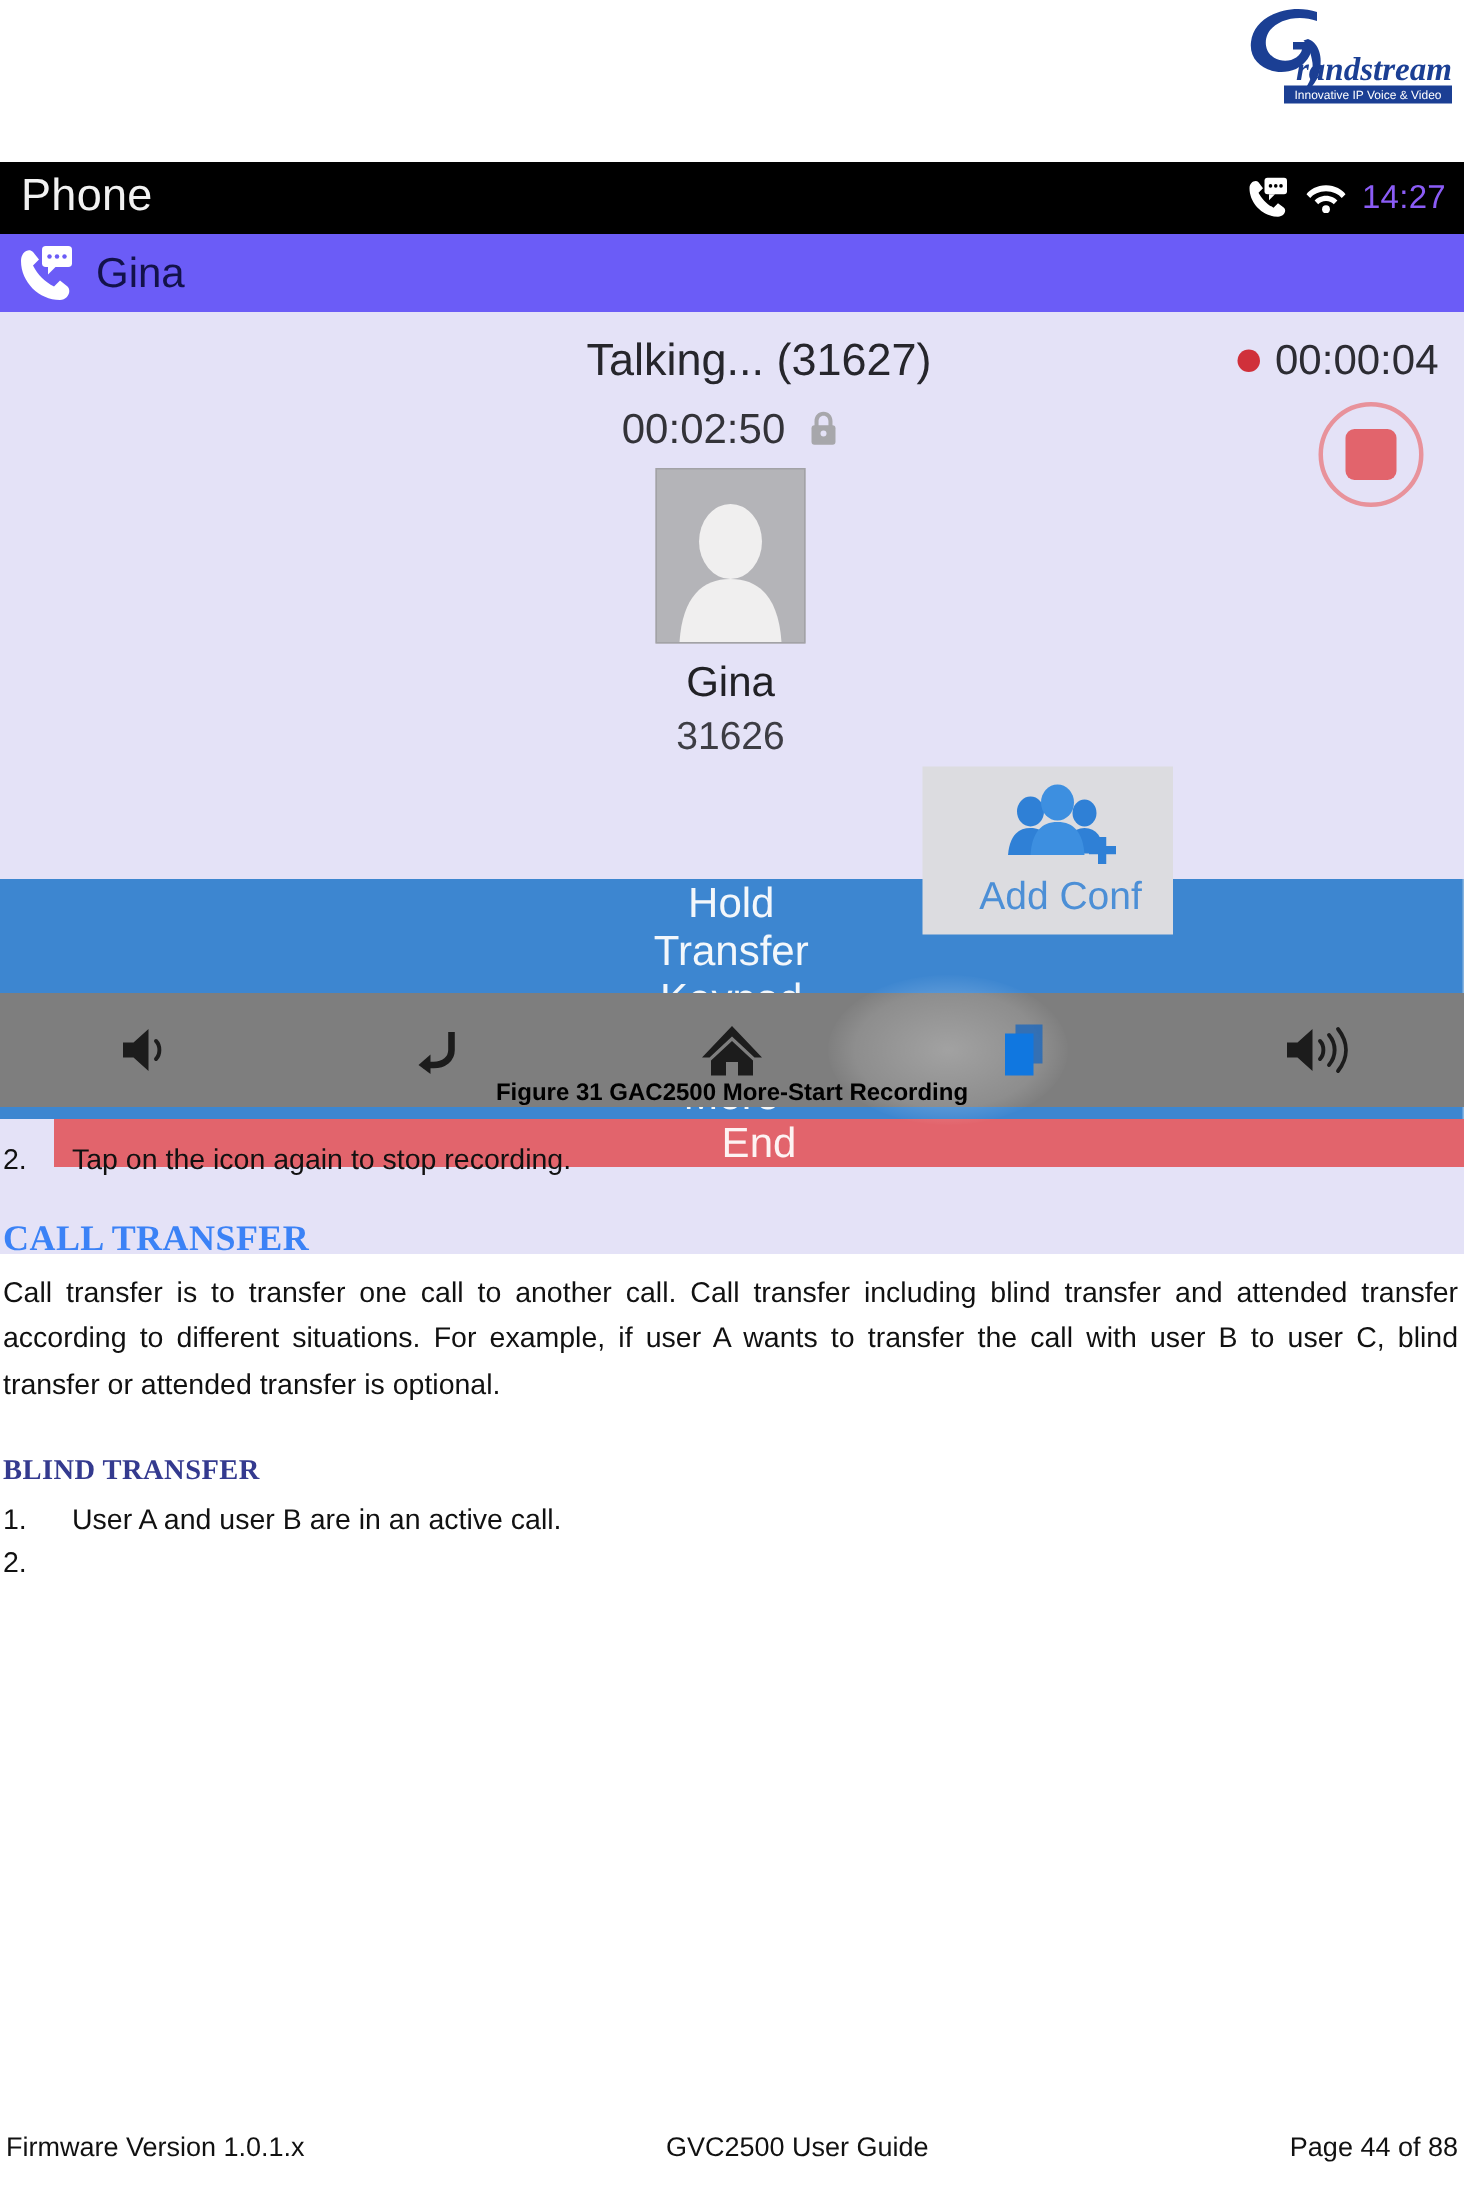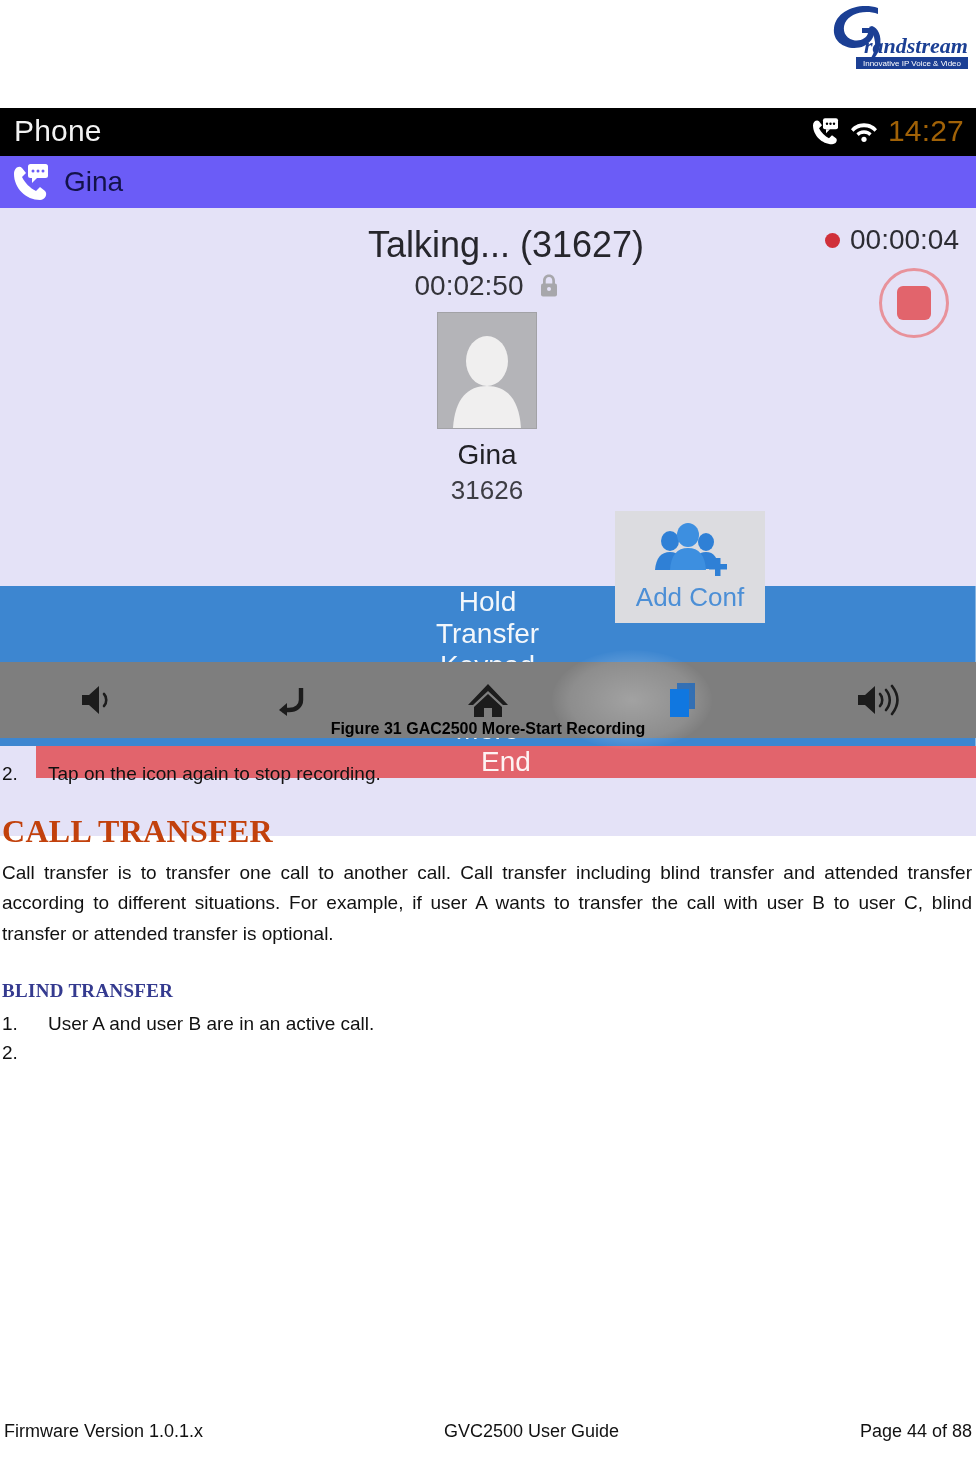--- a/index.html
+++ b/index.html
@@ -58,22 +58,22 @@
   .status-right {
     position: absolute;
     right: 12px;
     top: 50%;
     transform: translateY(-52%);
     display: flex;
     align-items: center;
     gap: 9px;
   }
   .status-clock {
-    color: #a16207;
-    font-size: 30px;
+    color: #8b5cf6;
+    font-size: 22px;
     letter-spacing: .2px;
   }
   .ico { display:block; }
 
   .call-bar {
     height: 52px;
     background: #6b5cf7;
     display: flex;
     align-items: center;
     padding-left: 10px;
@@ -88,21 +88,21 @@
     position: relative;
     height: 378px;
     background: #e4e2f7;
   }
 
   .talking-line {
     position: absolute;
     top: 16px;
     left: 0; right: 0;
     text-align: center;
-    font-size: 36px;
+    font-size: 30px;
     color: #26262c;
     padding-left: 36px;
   }
   .call-duration-row {
     position: absolute;
     top: 62px;
     left: 0; right: 0;
     display: flex;
     justify-content: center;
     align-items: center;
@@ -146,20 +146,21 @@
     left: 615px;
     top: 303px;
     width: 150px;
     height: 112px;
     background: #dcdce0;
     display: flex;
     flex-direction: column;
     align-items: center;
     justify-content: center;
     gap: 2px;
+    padding-left: 17px;
   }
   .addconf-label {
     font-size: 26px;
     color: #4c8fd6;
   }
 
   .rec-timer {
     position: absolute;
     right: 17px;
     top: 16px;
@@ -261,22 +262,22 @@
     display: flex;
     font-size: 19px;
     line-height: 1.3;
     margin: 0 0 4px 0;
     color: #111;
   }
   .numbered .num { width: 46px; flex: 0 0 46px; }
   .h1 {
     font-family: "Liberation Serif", serif;
     font-weight: bold;
-    font-size: 32px;
-    color: #c2410c;
+    font-size: 24px;
+    color: #3b82f6;
     margin: 26px 0 8px 0;
     letter-spacing: .3px;
   }
   .h2 {
     font-family: "Liberation Serif", serif;
     font-weight: bold;
     font-size: 19px;
     color: #343a8f;
     margin: 30px 0 10px 0;
     letter-spacing: .3px;

